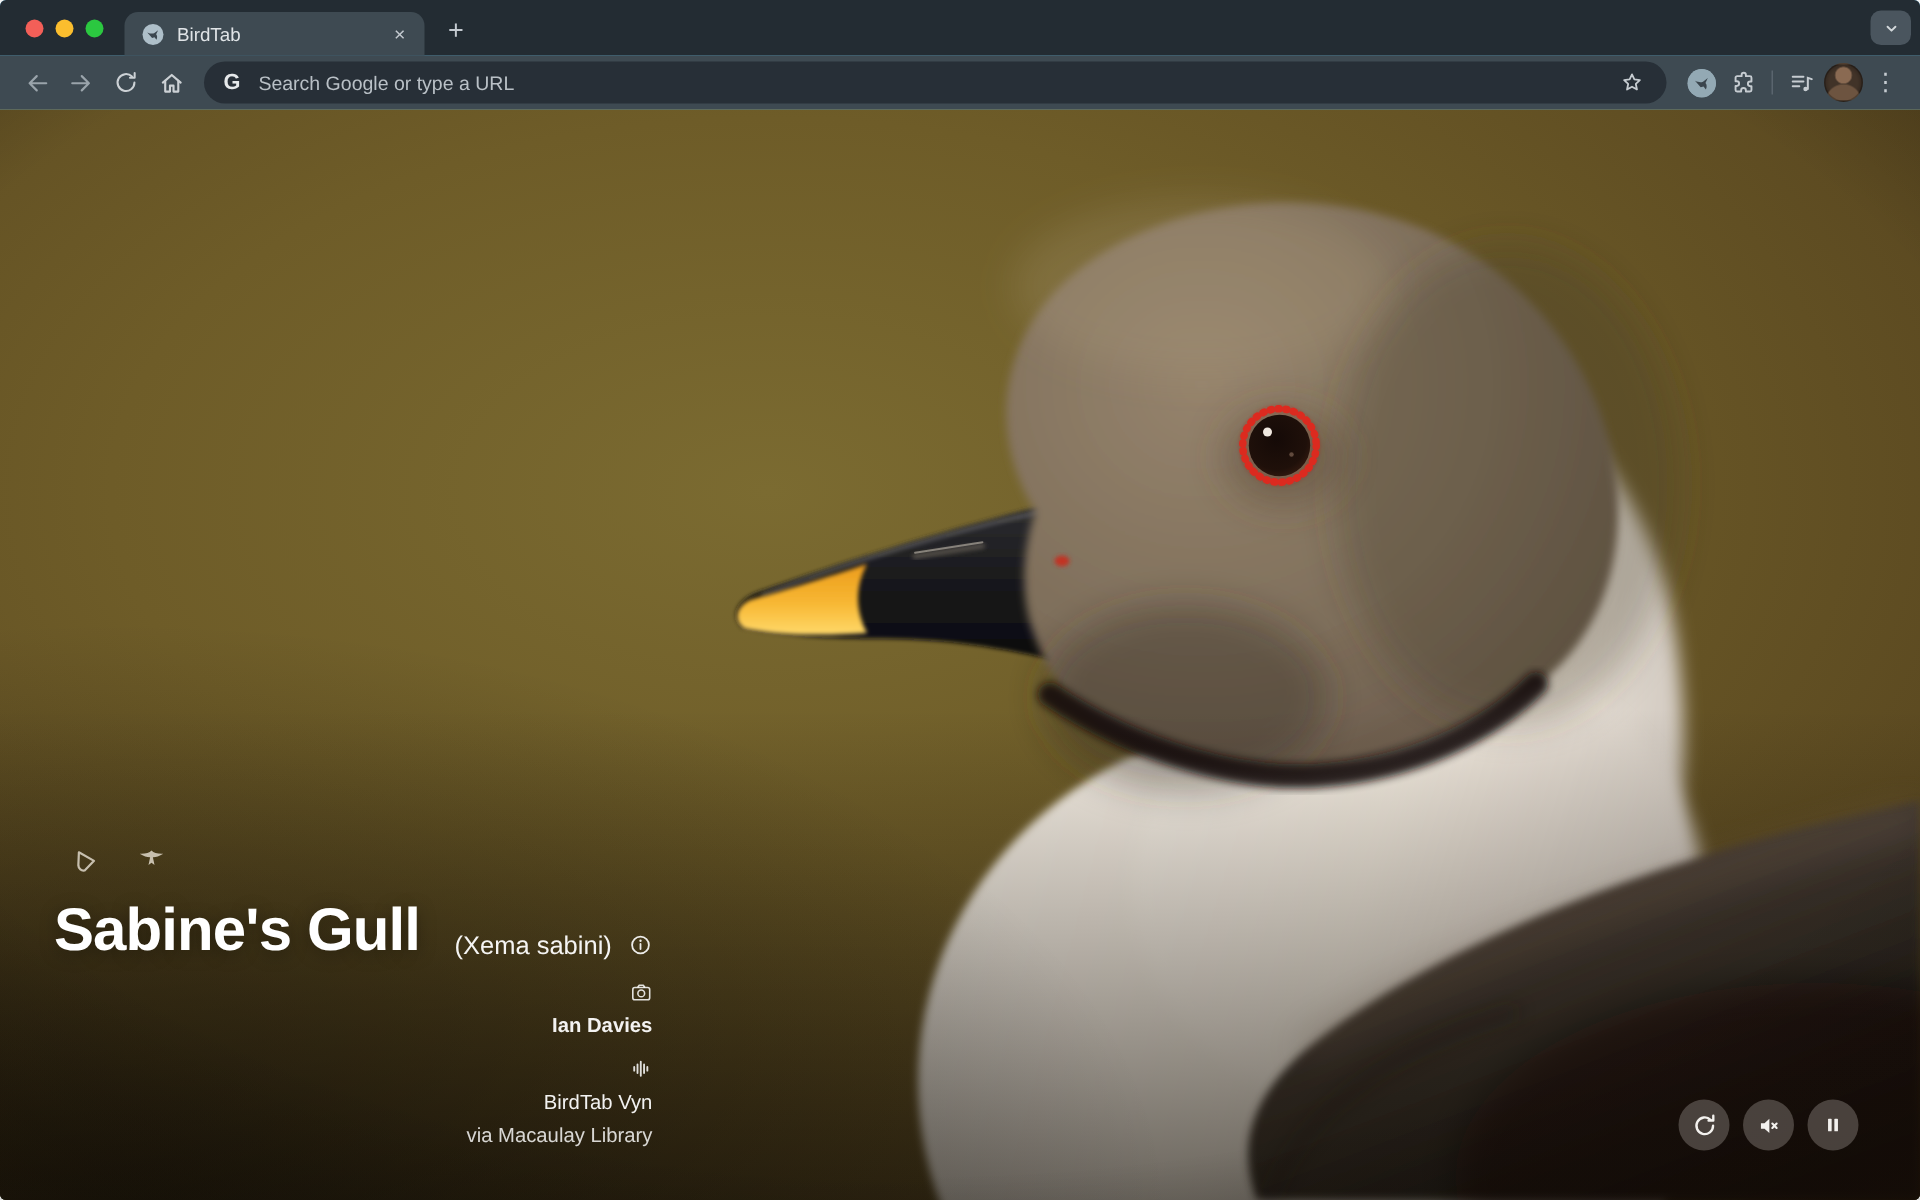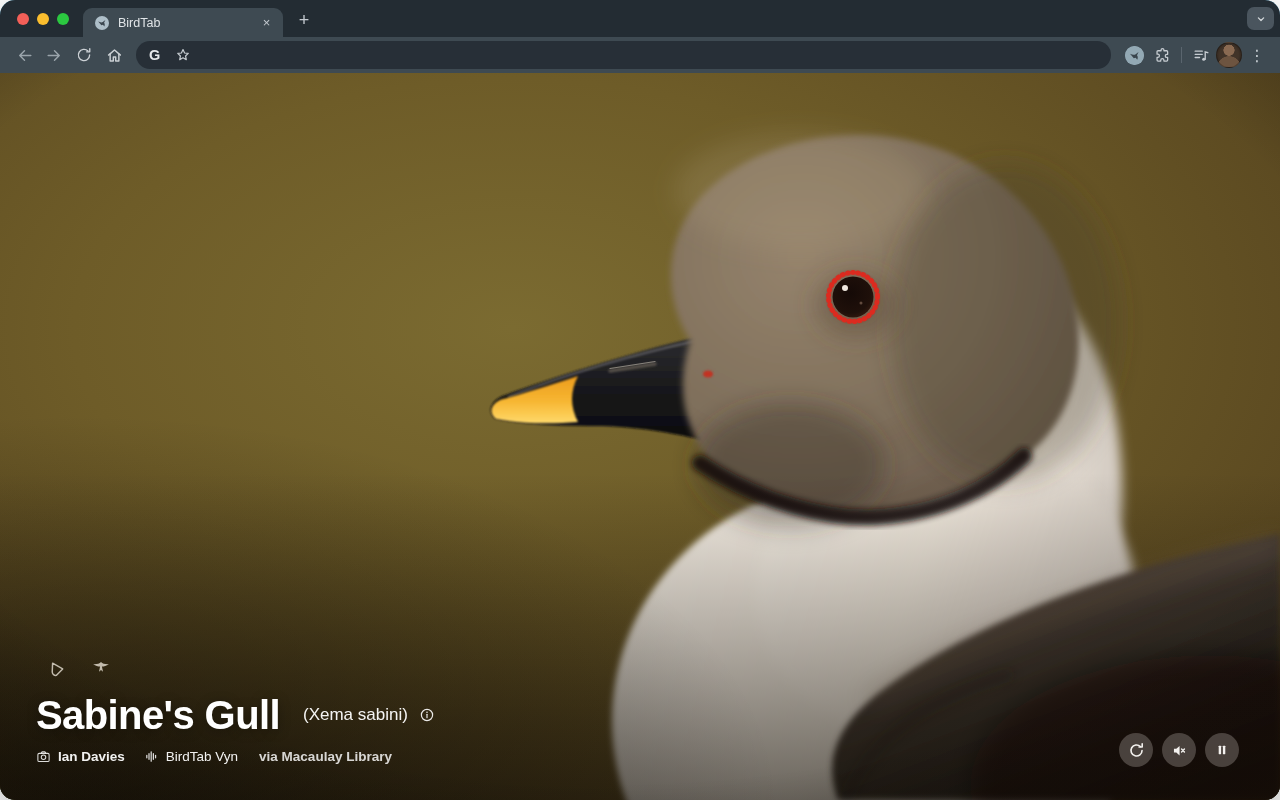--- a/index.html
+++ b/index.html
@@ -1,16 +1,16 @@
 <!DOCTYPE html>
 <html><head>
 <meta charset="utf-8">
 <style>
   html,body{margin:0;padding:0;background:#ffffff;font-family:"Liberation Sans","DejaVu Sans",sans-serif;}
-  .window{width:1280px;height:800px;border-radius:15px;overflow:hidden;position:relative;background:#7dd3fc;box-shadow:0 18px 50px rgba(0,0,0,.35);}
+  .window{width:1280px;height:800px;border-radius:4px;overflow:hidden;position:relative;background:#7dd3fc;box-shadow:0 18px 50px rgba(0,0,0,.35);}
 
   
   .tabbar{height:37px;background:#232c33;display:flex;align-items:flex-end;position:relative;}
   .lights{display:flex;gap:8px;padding:0 14px 12px 17px;align-items:center;}
   .light{width:12px;height:12px;border-radius:50%;}
   .light.red{background:#f35f58;} .light.yellow{background:#fbbe2e;} .light.green{background:#2bc840;}
   .tab{height:29px;width:200px;background:#3e4a52;border-radius:9px 9px 0 0;display:flex;align-items:center;gap:8px;padding:0 8px 0 11px;box-sizing:border-box;}
   .tab-title{flex:1;font-size:12.5px;color:#e0e4e7;white-space:nowrap;overflow:hidden;}
   .tab-close{width:17px;height:17px;border-radius:50%;color:#c4cad0;font-size:13px;line-height:17px;text-align:center;cursor:default;}
   .newtab{width:28px;height:28px;margin:0 0 3px 7px;color:#c4cad0;font-size:18px;display:flex;align-items:center;justify-content:center;border-radius:50%;}
@@ -32,27 +32,27 @@
                radial-gradient(circle, #413328 0 55%, #211a15 100%);
     border:1px solid rgba(0,0,0,.25);box-sizing:border-box;}
   .ext-badge{width:19px;height:19px;border-radius:50%;background:#93a9b4;display:flex;align-items:center;justify-content:center;overflow:hidden;}
 
   
   .content{position:relative;height:727px;overflow:hidden;background:#5f4e22;}
   .photo{position:absolute;inset:0;display:block;}
 
   .info{position:absolute;left:36px;bottom:36px;color:#fff;}
   .mini{display:flex;gap:21px;margin:0 0 13px 10px;color:rgba(236,229,216,.78);}
-  .titlerow{display:flex;align-items:center;gap:11px;}
+  .titlerow{display:flex;align-items:flex-end;gap:11px;}
   .titlerow h1{margin:0;font-size:40px;font-weight:700;letter-spacing:-.6px;line-height:1.05;text-shadow:0 2px 12px rgba(0,0,0,.35);}
   .sci{font-size:17px;color:rgba(255,255,255,.95);margin-left:12px;}
   .info-ic{color:rgba(255,255,255,.9);position:relative;top:2px;}
-  .credits{display:flex;align-items:flex-start;gap:7px;margin-top:13px;font-size:13.5px;color:rgba(255,255,255,.94);}
+  .credits{display:flex;align-items:flex-end;gap:7px;margin-top:13px;font-size:13.5px;color:rgba(255,255,255,.94);flex-direction:column;}
   .photog{font-weight:700;}
-  .via{color:rgba(255,255,255,.82);margin-left:14px;font-weight:bold;}
+  .via{color:rgba(255,255,255,.82);margin-left:14px;}
   .credit-ic{color:rgba(255,255,255,.85);display:flex;align-items:center;}
   .credits .gap{width:5px;}
 
   .controls{position:absolute;right:41px;bottom:33px;display:flex;gap:9px;}
   .ctrl{width:34px;height:34px;border-radius:50%;background:rgba(116,110,103,.55);display:flex;align-items:center;justify-content:center;color:#f3f1ee;}
 </style>
 </head>
 <body>
 
 <div class="window">
@@ -98,20 +98,21 @@
     </div>
     <div class="navbtn bright">
       <svg width="19" height="19" viewBox="0 0 24 24" fill="none" stroke="currentColor" stroke-width="1.8" stroke-linecap="round" stroke-linejoin="round">
           <path d="M4.5 11.5L12 5l7.5 6.5"></path>
           <path d="M6.5 10v9h4v-5h3v5h4v-9"></path>
         </svg>
     </div>
 
     <div class="addressbar">
       <span class="g-ic">G</span>
+      <input class="url" type="text" placeholder="Search Google or type a URL" style="">
       <span class="tool-ic">
         <svg width="18" height="18" viewBox="0 0 24 24" fill="none" stroke="currentColor" stroke-width="1.6" stroke-linejoin="round">
             <path d="M12 4.8l2.1 4.5 4.9.6-3.6 3.4 1 4.9-4.4-2.5-4.4 2.5 1-4.9L5 9.9l4.9-.6z"></path>
           </svg>
       </span>
     </div>
 
     <div class="tool-ic">
       <span class="ext-badge">
         <svg width="19" height="19" viewBox="0 0 16 16">

